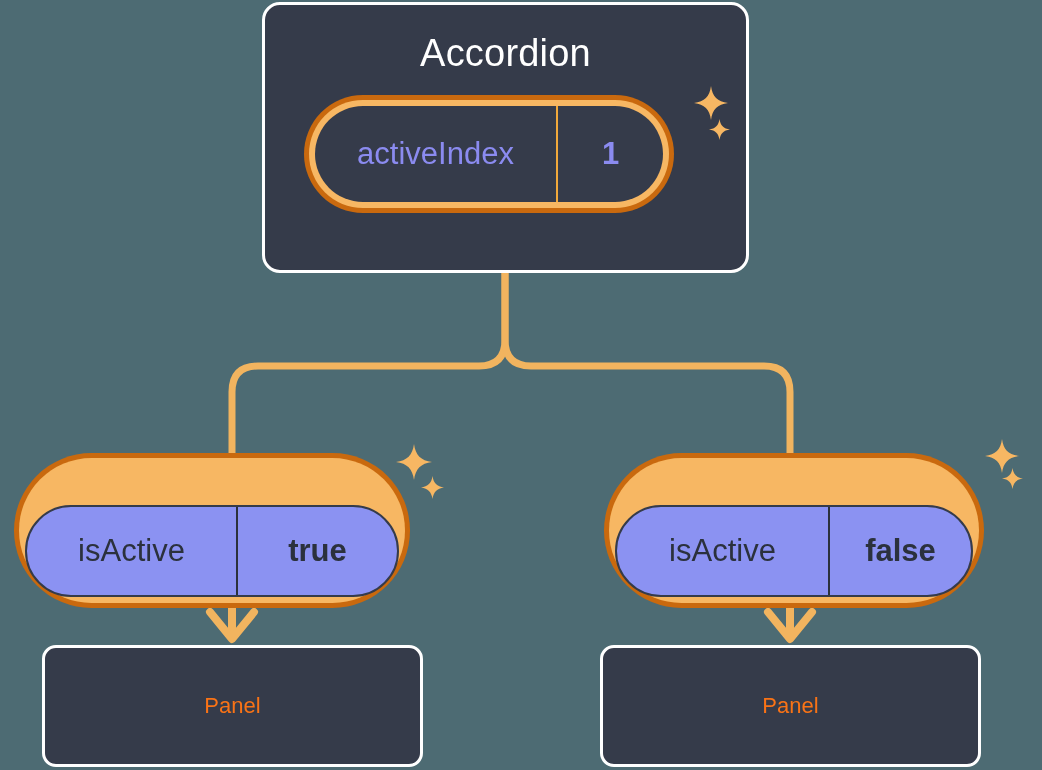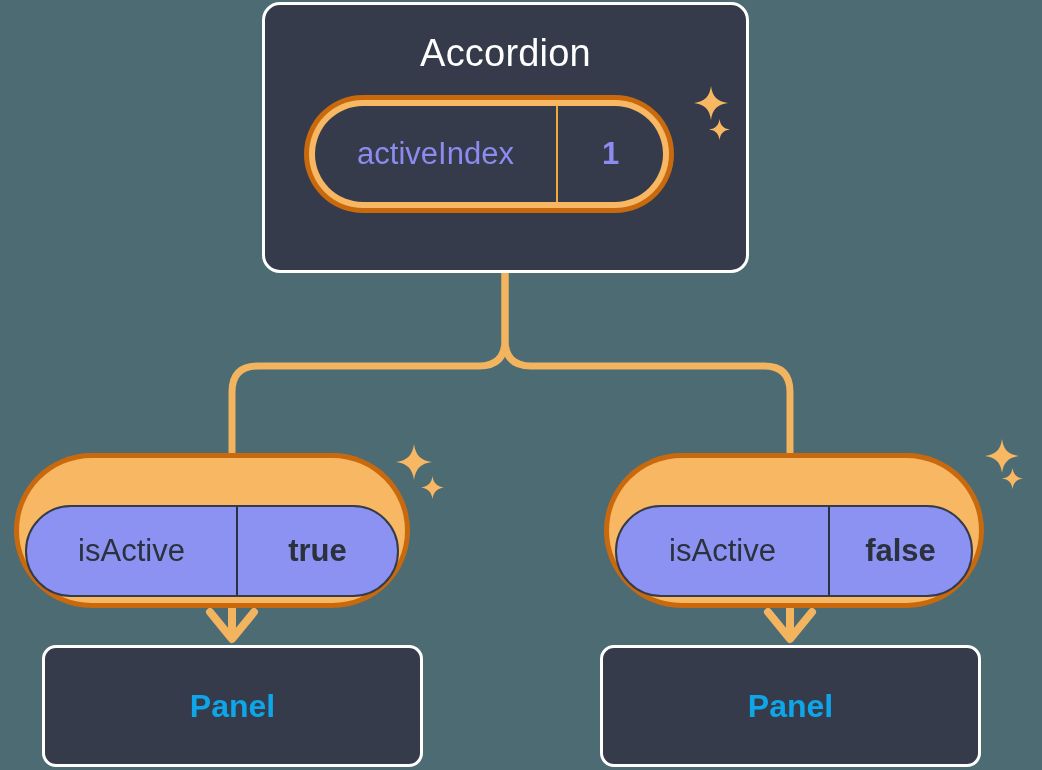--- a/index.html
+++ b/index.html
@@ -59,23 +59,23 @@
   }
   .panel-card {
     width: 381px;
     height: 122px;
     border-radius: 14px;
     justify-content: center;
   }
   #panel-left  { left: 42px;  top: 645px; }
   #panel-right { left: 600px; top: 645px; }
   .panel-title {
-    color: #0ea5e9;
-    font-size: 32px;
-    font-weight: 700;
+    color: #f97316;
+    font-size: 22px;
+    font-weight: 400;
   }
 
   
   .pill-wrap {
     position: absolute;
   }
   
   .pill-outer {
     background: #c9690e;
     border-radius: 999px;

